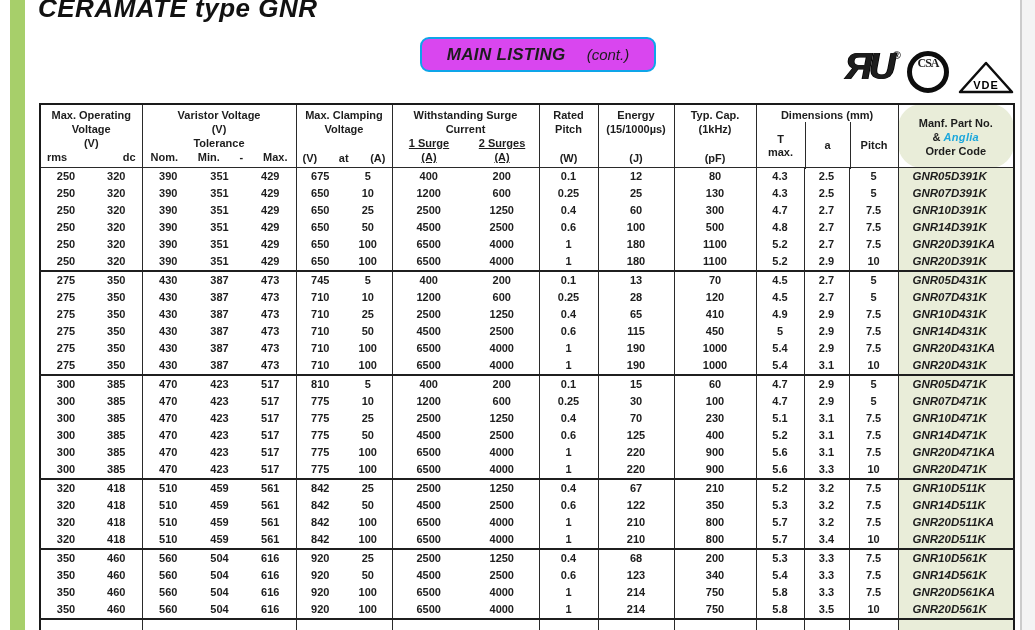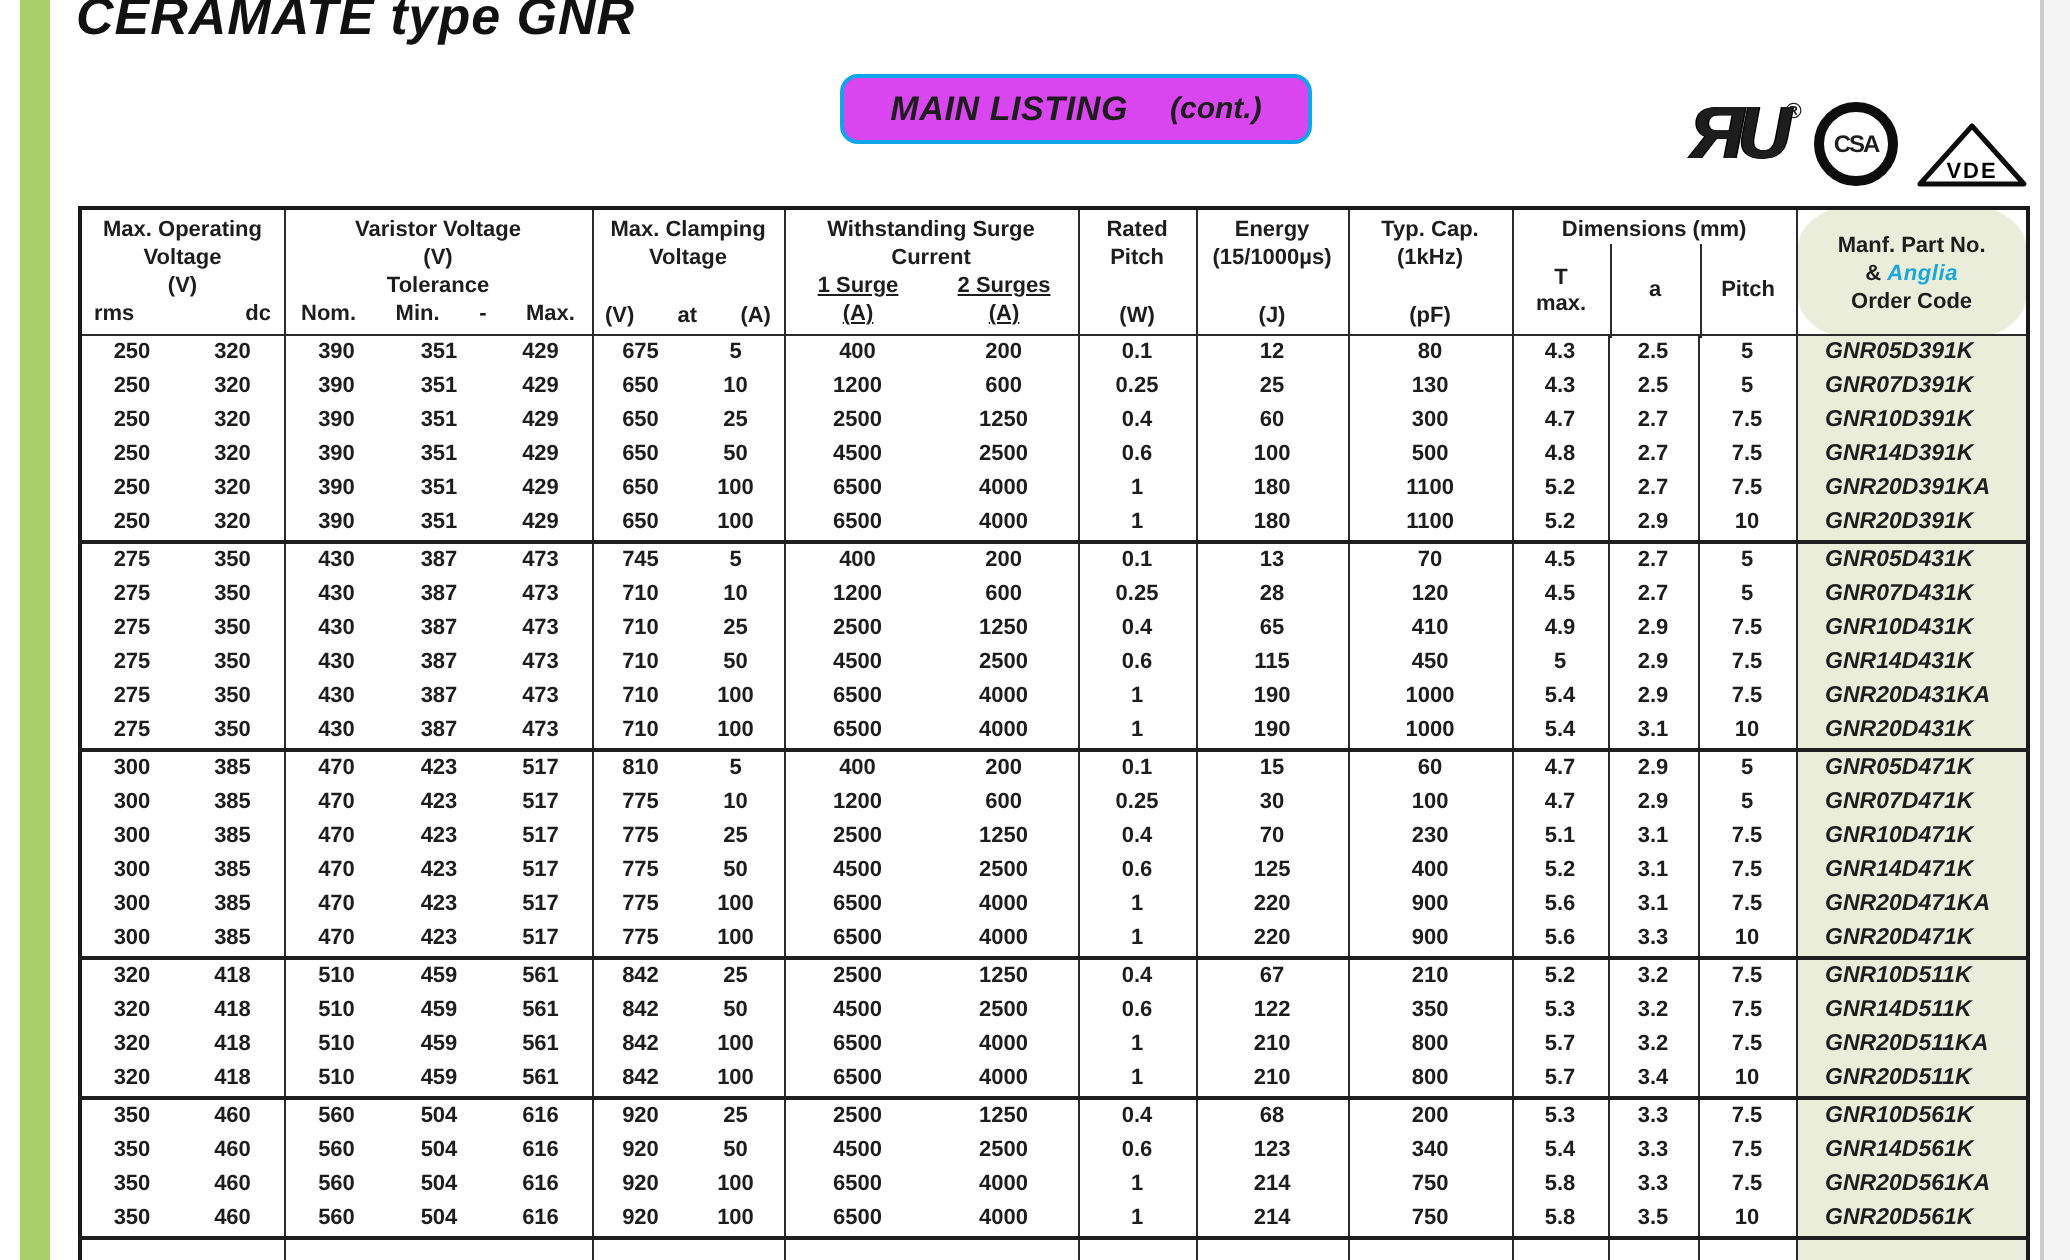--- a/index.html
+++ b/index.html
@@ -15,29 +15,29 @@
   .doc-title{
     position:absolute;left:38px;top:-7px;font-size:26px;font-weight:bold;font-style:italic;
     letter-spacing:.5px;color:#111;white-space:nowrap;
   }
   .banner{
     position:absolute;left:420px;top:37px;width:232px;height:31px;
     border:2px solid #0ea5e9;border-radius:9px;background:#d946ef;
     display:flex;align-items:center;justify-content:center;gap:21px;
   }
   .banner .main{font-weight:bold;font-style:italic;font-size:17px;letter-spacing:.3px;}
-  .banner .cont{font-style:italic;font-size:15px;font-weight:bold;}
+  .banner .cont{font-style:italic;font-size:15px;}
 
   
   .logos{position:absolute;left:845px;top:48px;width:170px;height:50px;}
   .ul-logo{position:absolute;left:0;top:-2px;font-weight:bold;font-style:italic;font-size:37px;
     letter-spacing:-3px;text-shadow:.7px 0 0 #000,-.7px 0 0 #000;}
   .ul-reg{font-size:11px;font-style:normal;letter-spacing:0;text-shadow:none;vertical-align:20px;}
   .csa-logo{position:absolute;left:62px;top:3px;width:32px;height:32px;border:5px solid #0d0d0d;
-    border-radius:50%;display:flex;align-items:center;justify-content:center;}
+    border-radius:50%;display:flex;justify-content:center;font-family:Liberation Serif, serif;}
   .csa-text{font-weight:bold;font-size:12px;letter-spacing:-1px;}
   .vde-logo{position:absolute;left:112px;top:12px;}
   .vde-text{font-weight:bold;font-size:11px;letter-spacing:1px;}
 
   
   .table-wrap{position:absolute;left:39px;top:103px;}
   table{border-collapse:collapse;table-layout:fixed;width:974px;background:#fff;
     border:2px solid #1a1a1a;}
   th,td{margin:0;padding:0;font-size:11px;color:#1d1d1d;}
   thead th{border-bottom:1px solid #2a2a2a;vertical-align:top;height:62px;font-weight:bold;}

